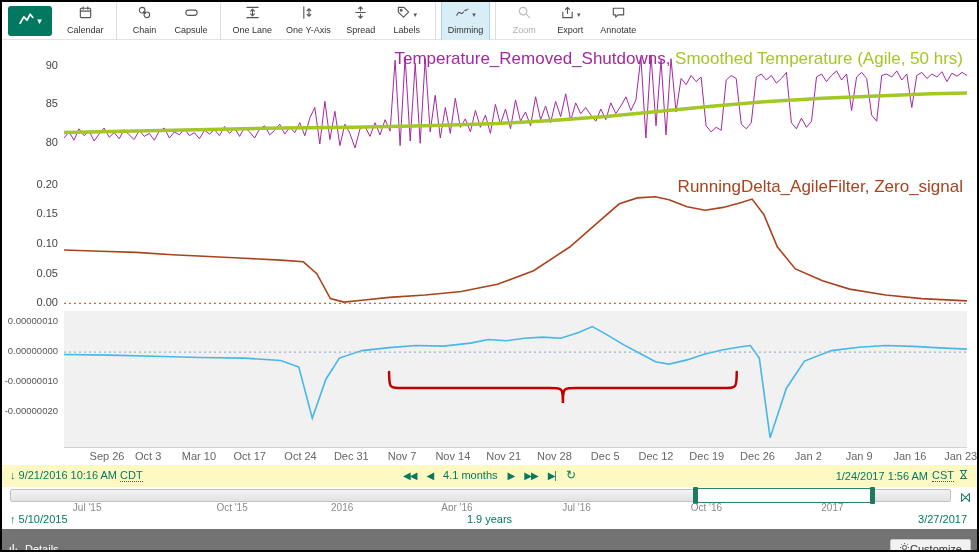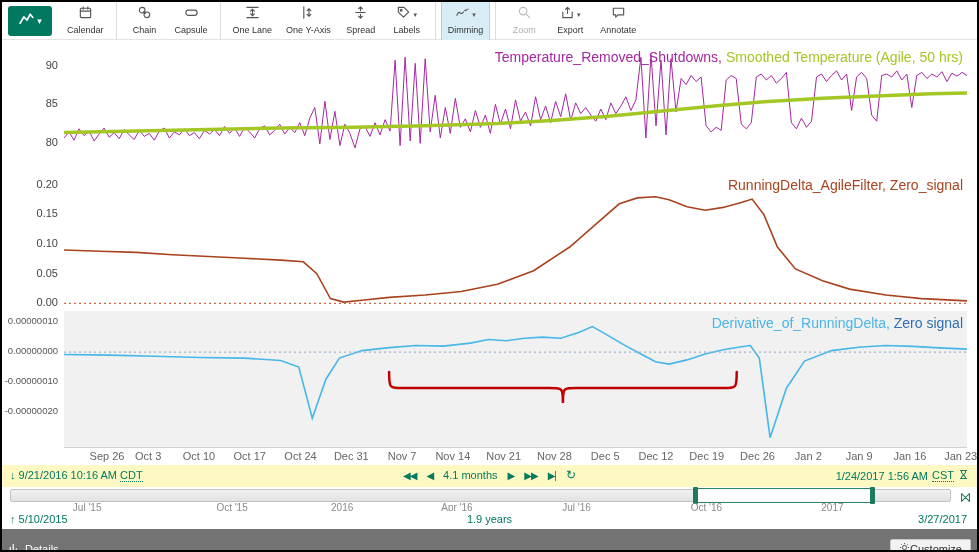--- a/index.html
+++ b/index.html
@@ -16,21 +16,21 @@
   .tbtn.active{background:#d9edf7;border-color:#a6d3ee;}
   .tbtn.disabled{opacity:.4;}
   .tsep{width:1px;background:#ddd;margin:3px 5px;}
   
   .chart{position:relative;height:425px;background:#fff;}
   .lane{position:absolute;left:62px;width:903px;border-bottom:1px solid #d2d2d2;background:#fff;}
   .lane.shaded{background:#f1f1f1;}
   .lane svg{display:block;}
   .ytick{position:absolute;left:0;width:56px;text-align:right;font-size:11px;color:#444;}
   .ytick.small{font-size:9.5px;color:#555;}
-  .legend{position:absolute;right:14px;font-size:14px;white-space:nowrap;}
+  .legend{position:absolute;right:14px;font-size:17px;white-space:nowrap;}
   .xlabels{position:absolute;left:0;right:0;top:407px;height:18px;}
   .xlabels span{position:absolute;top:3px;transform:translateX(-50%);font-size:11px;color:#666;white-space:nowrap;}
   .poi{position:absolute;top:369px;left:468px;border:3px dashed #000;background:#fff;font-weight:bold;font-size:15px;color:#000;padding:5px 16px;cursor:pointer;}
   
   .navrow{position:relative;height:22px;font-size:11px;color:#007960;background:#fef9c3;}
   .nav-left{position:absolute;left:8px;top:4px;cursor:pointer;}
   .nav-right{position:absolute;right:8px;top:4px;cursor:pointer;display:flex;align-items:center;gap:4px;}
   .tz{border-bottom:1px dotted #007960;}
   .nav-center{position:absolute;left:0;right:0;top:3px;display:flex;justify-content:center;align-items:center;gap:10px;}
   .navbtn{color:#067a5e;cursor:pointer;font-size:10px;letter-spacing:-1px;}
@@ -178,21 +178,21 @@
           </div>
           <span class="tlabel">Annotate</span>
         </div>
       </div>
   </div>
 
   <div class="chart" id="chart">
     <div class="xlabels" id="xlabels">
         <span style="left: 105px;">Sep 26</span>
         <span style="left: 146.191px;">Oct 3</span>
-        <span style="left: 196.972px;">Oct 10</span>
+        <span style="left: 196.972px;">Mar 10</span>
         <span style="left: 247.752px;">Oct 17</span>
         <span style="left: 298.533px;">Oct 24</span>
         <span style="left: 349.313px;">Dec 31</span>
         <span style="left: 400.094px;">Nov 7</span>
         <span style="left: 450.874px;">Nov 14</span>
         <span style="left: 501.655px;">Nov 21</span>
         <span style="left: 552.435px;">Nov 28</span>
         <span style="left: 603.216px;">Dec 5</span>
         <span style="left: 653.996px;">Dec 12</span>
         <span style="left: 704.777px;">Dec 19</span>
@@ -229,21 +229,20 @@
         <svg width="903" height="136" viewBox="0 0 903 136">
           <path d="M0.0 43.5 L45.2 44.1 L90.3 45.3 L135.4 46.5 L180.6 47.1 L216.7 49.5 L234.8 56.1 L248.3 107.2 L261.9 68.2 L275.4 47.1 L298.0 39.6 L325.1 36.6 L352.2 34.5 L379.3 35.1 L406.4 32.1 L424.4 28.5 L442.5 29.7 L460.5 27.3 L478.6 26.1 L496.7 27.3 L514.7 21.6 L528.3 15.6 L541.8 23.1 L559.9 33.9 L577.9 43.5 L591.5 50.7 L605.0 53.1 L623.1 48.9 L641.1 42.9 L659.2 38.7 L677.3 35.7 L686.3 34.5 L695.3 47.1 L706.1 126.7 L722.4 77.2 L740.5 50.1 L767.5 39.6 L794.6 36.3 L821.7 34.5 L848.8 35.4 L875.9 36.9 L903.0 38.1" fill="none" stroke="#47b6e8" stroke-width="1.6"></path>
           <path d="M0.0 41.1 L903.0 41.1" fill="none" stroke="#9ab4cc" stroke-width="1.2" stroke-dasharray="2 3"></path>
           <path d="M 325.08 61 C 325.08 77 325.08 77 339.08 77 L 484.9075 77 C 498.9075 77 498.9075 77 498.9075 92 C 498.9075 77 498.9075 77 512.9075 77 L 658.735 77 C 672.735 77 672.735 77 672.735 61" fill="none" stroke="#c00000" stroke-width="2.5" stroke-linecap="round"></path>
         </svg>
       </div>
       <span class="ytick small" style="top: 275.108px;">0.00000010</span>
       <span class="ytick small" style="top: 305.13px;">0.00000000</span>
       <span class="ytick small" style="top: 335.152px;">-0.00000010</span>
       <span class="ytick small" style="top: 365.174px;">-0.00000020</span>
-      <div class="legend" style="top: 275px;"><span style="color: rgb(71, 182, 232);">Derivative_of_RunningDelta, </span><span style="color: rgb(47, 111, 176);">Zero signal</span></div>
     </div>
 
   <div class="navrow">
     <div class="nav-left">
       <span>↓</span>
       <span>9/21/2016 10:16 AM</span>
       <span class="tz">CDT</span>
     </div>
     <div class="nav-center">
       <span class="navbtn">◀◀</span>

